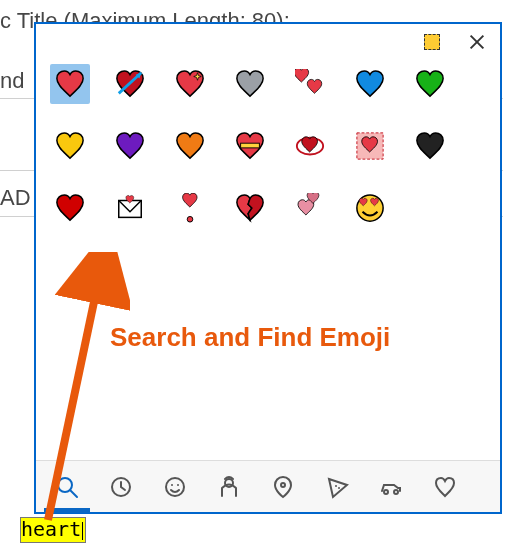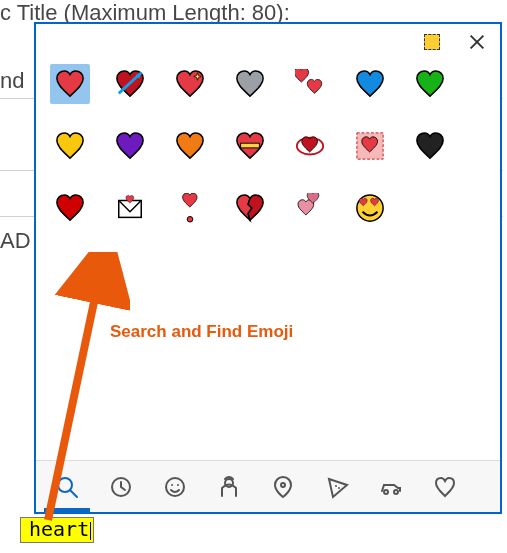--- a/index.html
+++ b/index.html
@@ -118,55 +118,55 @@
     bottom: -6px;
     height: 5px;
     background: #0a67c4;
   }
 
   .annotation-text {
     position: absolute;
     z-index: 20;
     color: #e8590c;
     font-weight: 700;
-    font-size: 17px;
+    font-size: 26px;
     font-family: "Segoe UI", Arial, sans-serif;
   }
   .arrow {
     position: absolute;
     z-index: 20;
   }
 
   .search-highlight {
     position: absolute;
     z-index: 15;
     left: 20px;
     top: 517px;
     background: #ffff00;
     border: 1px solid #777;
     font-size: 20px;
     font-family: Consolas, monospace;
-    padding: 0 2px 2px 8px;
+    padding: 0 2px 2px 0;
     line-height: 22px;
   }
   .search-highlight .caret {
     display: inline-block;
     width: 1px; height: 18px;
     background: #000;
     vertical-align: middle;
     margin-left: 1px;
   }
 </style>
 </head>
 <body>
 
 <div id="bg-lines">
-    <div class="bg-text" style="top: 0px; left: 0px; text-align: center;">c Title (Maximum Length: 80):</div>
+    <div class="bg-text" style="top: 8px; left: 0px; text-align: center;">c Title (Maximum Length: 80):</div>
     <div class="bg-text" style="top: 68px; left: 0px;">nd</div>
-    <div class="bg-text" style="top: 185px; left: 0px; margin-top: 43px;">AD</div>
+    <div class="bg-text" style="top: 185px; left: 0px;">AD</div>
   </div>
 <div id="bg-seps">
     <div class="line-sep" style="top: 98px;"></div>
     <div class="line-sep" style="top: 170px;"></div>
     <div class="line-sep" style="top: 216px;"></div>
   </div>
 
 <div class="emoji-panel">
   <div class="panel-topbar">
     <div class="highlight-square"></div>

